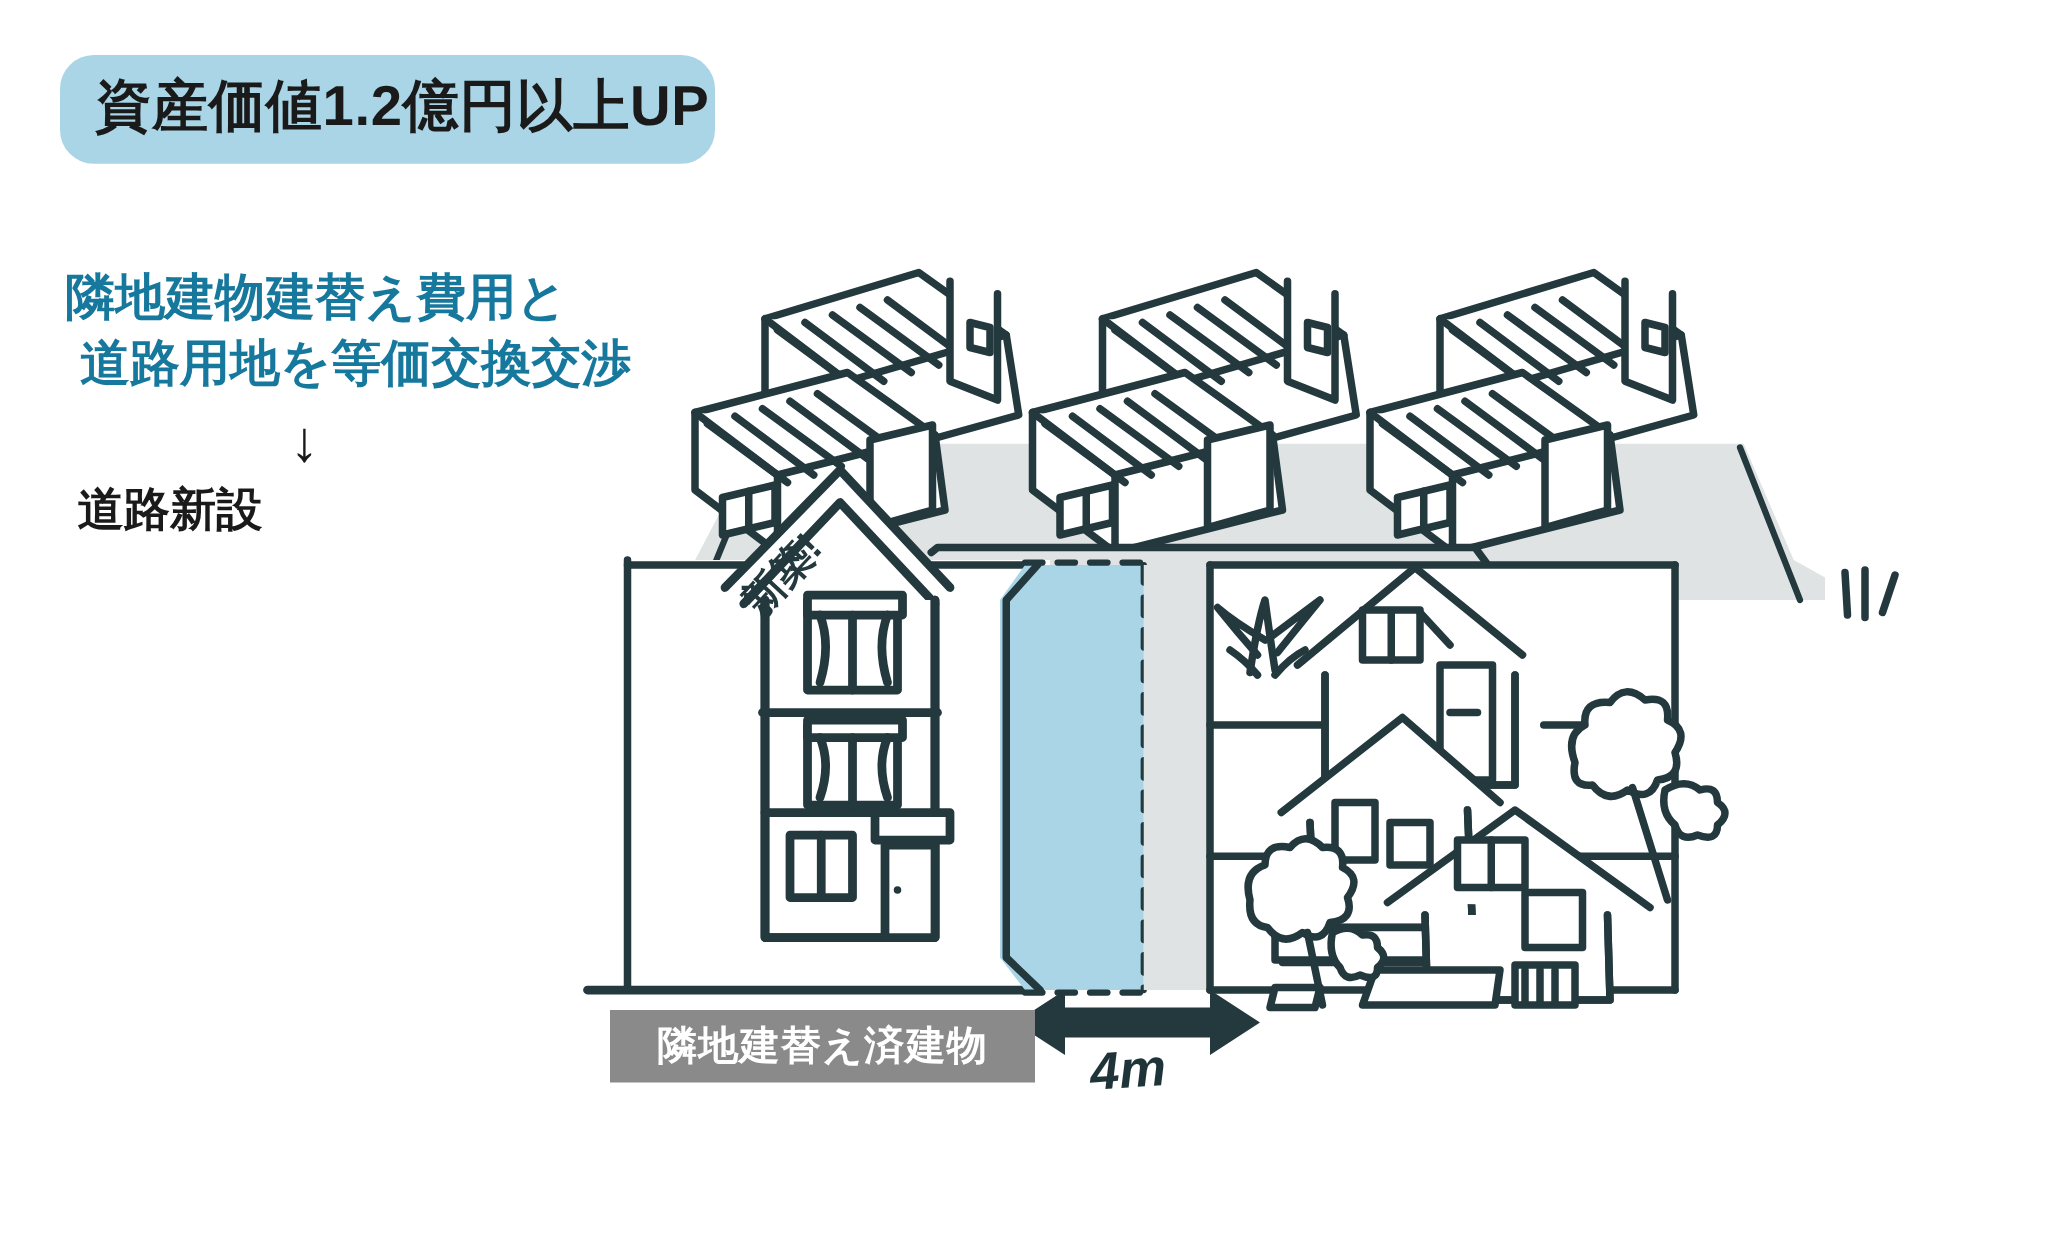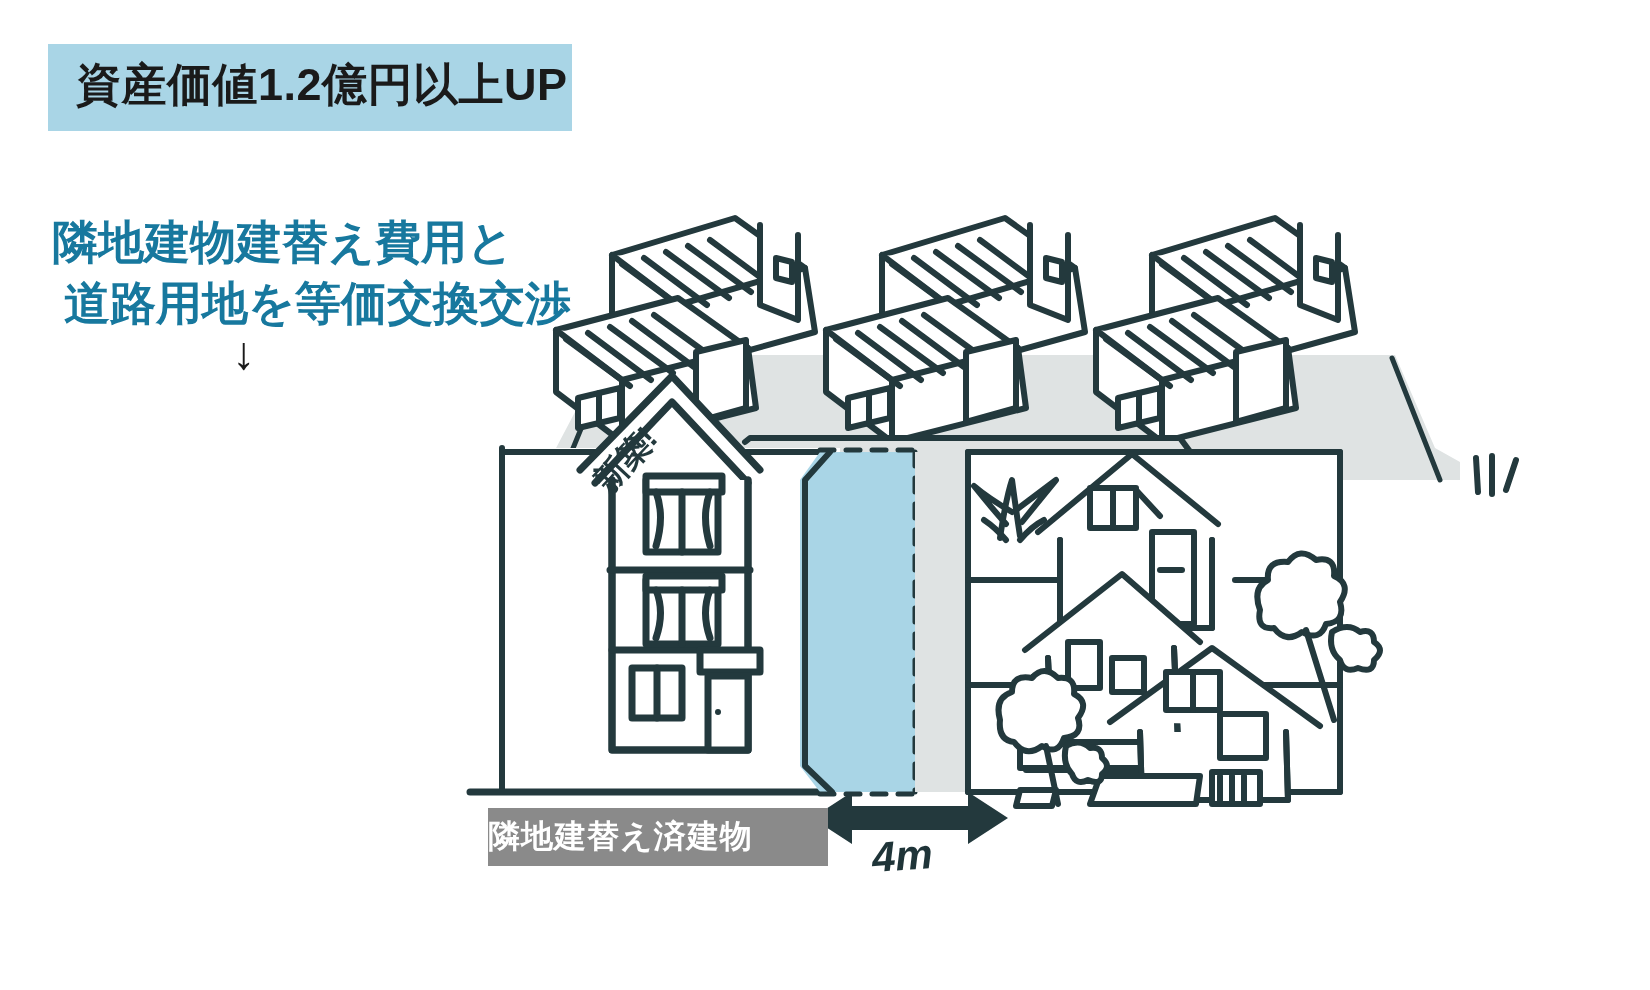--- a/index.html
+++ b/index.html
@@ -26,38 +26,39 @@
 
   
   .headline-box {
     position: absolute;
     left: 48px;
     top: 44px;
     width: 524px;
     padding: 14px 20px 18px 28px;
     box-sizing: border-box;
     background: #a9d5e6;
+    border-radius: 27px;
   }
   .headline-line {
     font-size: 45px;
     line-height: 1.22;
     font-weight: 700;
     color: #1a1a1a;
     letter-spacing: 0.5px;
     white-space: nowrap;
   }
 
   .sub-block {
     position: absolute;
     left: 52px;
     top: 212px;
     width: 520px;
   }
   .sub-line {
-    font-size: 46px;
+    font-size: 40px;
     line-height: 1.32;
     font-weight: 700;
     color: #17789e;
     white-space: nowrap;
   }
   .sub-line.indent { padding-left: 12px; }
 
   .arrow-down {
     position: absolute;
     left: 232px;
@@ -95,20 +96,21 @@
   
   .plate {
     position: absolute;
     left: 488px;
     top: 808px;
     width: 340px;
     height: 58px;
     background: #8a8a8a;
     display: flex;
     align-items: center;
+    justify-content: center;
   }
   .plate-label {
     color: #ffffff;
     font-size: 32px;
     font-weight: 700;
     letter-spacing: 1px;
     white-space: nowrap;
   }
 
   .dim-label {
@@ -145,20 +147,21 @@
   </div>
 
   <div class="sub-block">
     <div class="sub-line">隣地建物建替え費用と</div>
     <div class="sub-line indent">道路用地を等価交換交渉</div>
   </div>
 
   <div class="arrow-down">↓</div>
 
   <div class="result-block">
+    <div class="result-line">道路新設</div>
   </div>
 
   <div class="illustration">
     <svg viewBox="0 0 1180 760" xmlns="http://www.w3.org/2000/svg">
       <g fill="none" stroke="#23393d" stroke-linecap="round" stroke-linejoin="round">
 
         <g>
           <path d="M145 175 L95 270 L75 282 L75 300 L1000 300 L1000 282 L975 268 L935 175 Z" fill="#dfe3e3" stroke="none"></path>
 
           <path d="M150 178 L100 300" stroke-width="5" fill="none"></path>

